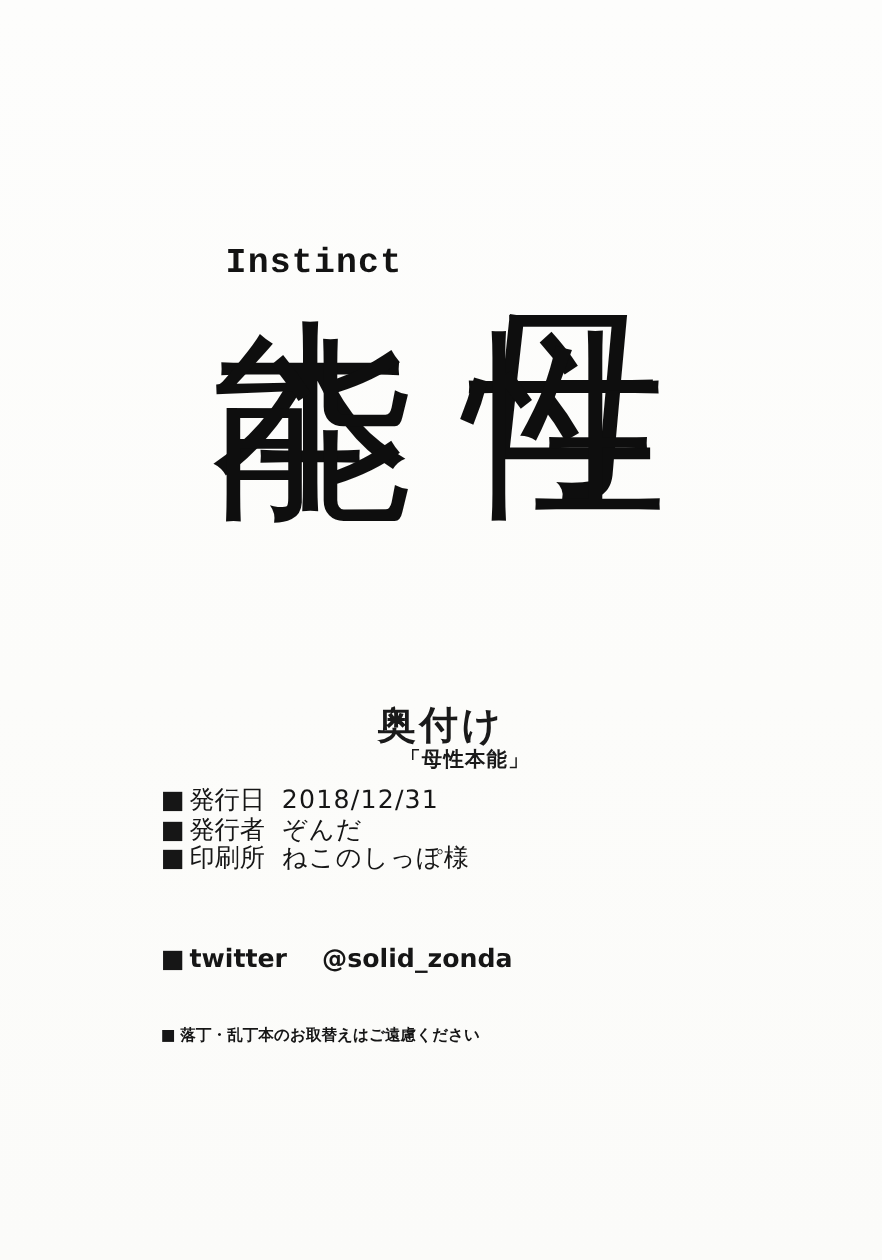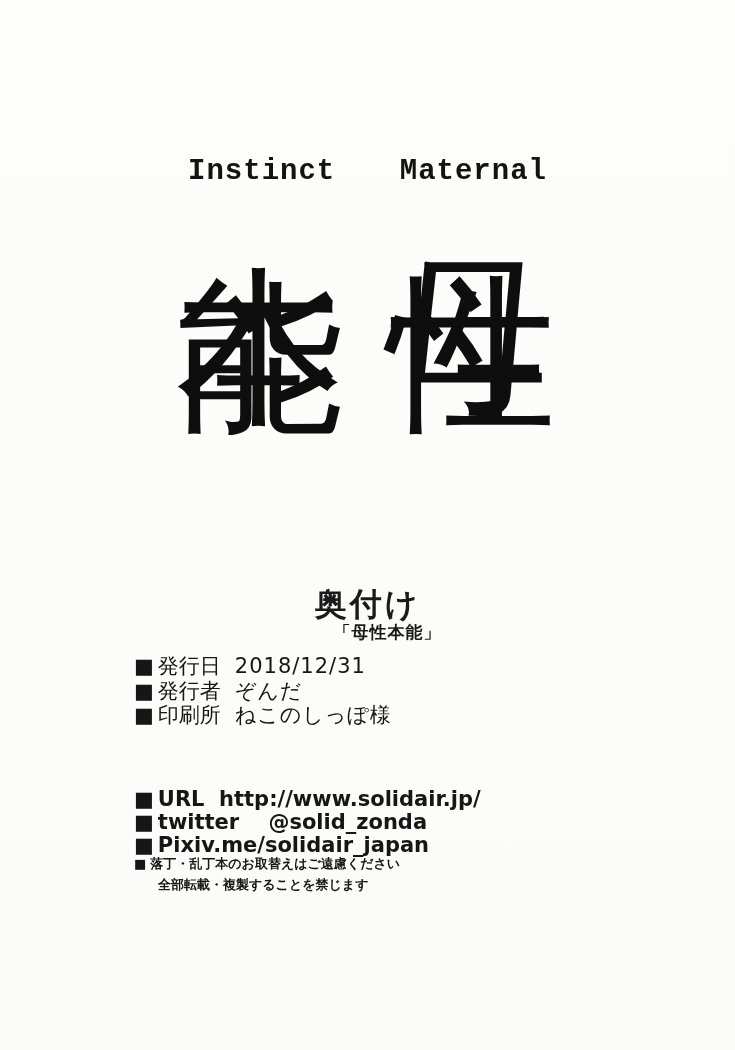--- a/index.html
+++ b/index.html
@@ -28,20 +28,21 @@
     left: 0;
     right: 0;
     display: flex;
     justify-content: center;
     gap: 37px;
   }
   .title-col {
     display: flex;
     flex-direction: column;
     align-items: center;
+    gap: 48px;
   }
   .kanji-vertical {
     writing-mode: vertical-rl;
     text-orientation: upright;
     font-family: "DejaVu Serif", "Liberation Serif", serif;
     font-size: 168px;
     line-height: 1.04;
     letter-spacing: 10px;
     color: #0e0e0e;
     white-space: nowrap;
@@ -125,37 +126,33 @@
 
 <div class="page">
 
   <div class="title-block">
     <div class="title-col">
       <div class="kanji-vertical">本能</div>
       <div class="title-caption">Instinct</div>
     </div>
     <div class="title-col">
       <div class="kanji-vertical">母性</div>
-      <div class="title-caption">Maternal</div>
     </div>
   </div>
 
   <div class="colophon-heading">奥付け</div>
   <div class="book-title">「母性本能」</div>
 
   <div class="pub-block">
     <div class="info-row"><span class="bullet">■</span><span>発行日</span><span class="info-value">2018/12/31</span></div>
     <div class="info-row"><span class="bullet">■</span><span>発行者</span><span class="info-value">ぞんだ</span></div>
     <div class="info-row"><span class="bullet">■</span><span>印刷所</span><span class="info-value">ねこのしっぽ様</span></div>
   </div>
 
   <div class="links-block">
-    <div class="info-row"><span class="bullet">■</span><span>URL  http://www.solidair.jp/</span></div>
     <div class="info-row"><span class="bullet">■</span><span>twitter    @solid_zonda</span></div>
-    <div class="info-row"><span class="bullet">■</span><span>Pixiv.me/solidair_japan</span></div>
   </div>
 
   <div class="notice-block">
     <div class="info-row"><span class="bullet">■</span><span>落丁・乱丁本のお取替えはご遠慮ください</span></div>
-    <div class="notice-cont">全部転載・複製することを禁じます</div>
   </div>
 
 </div>
 
 </body></html>

